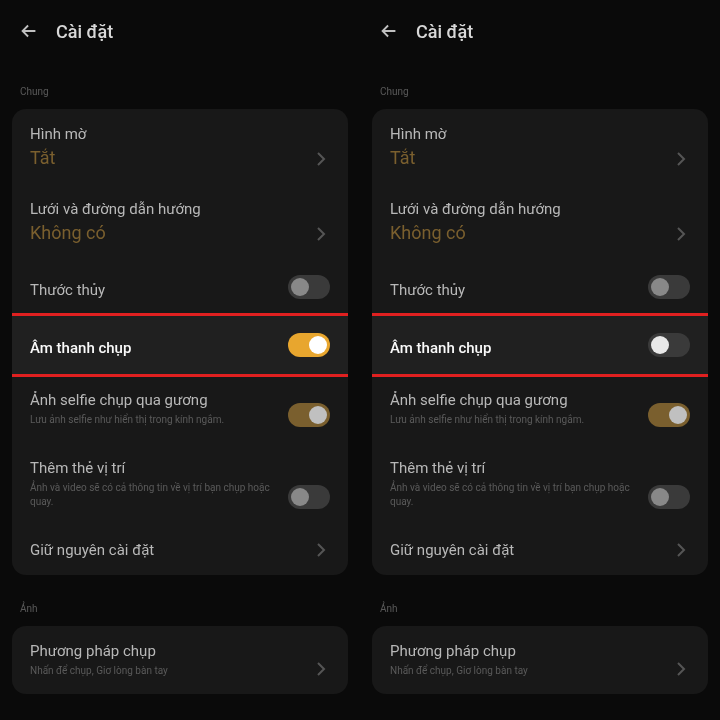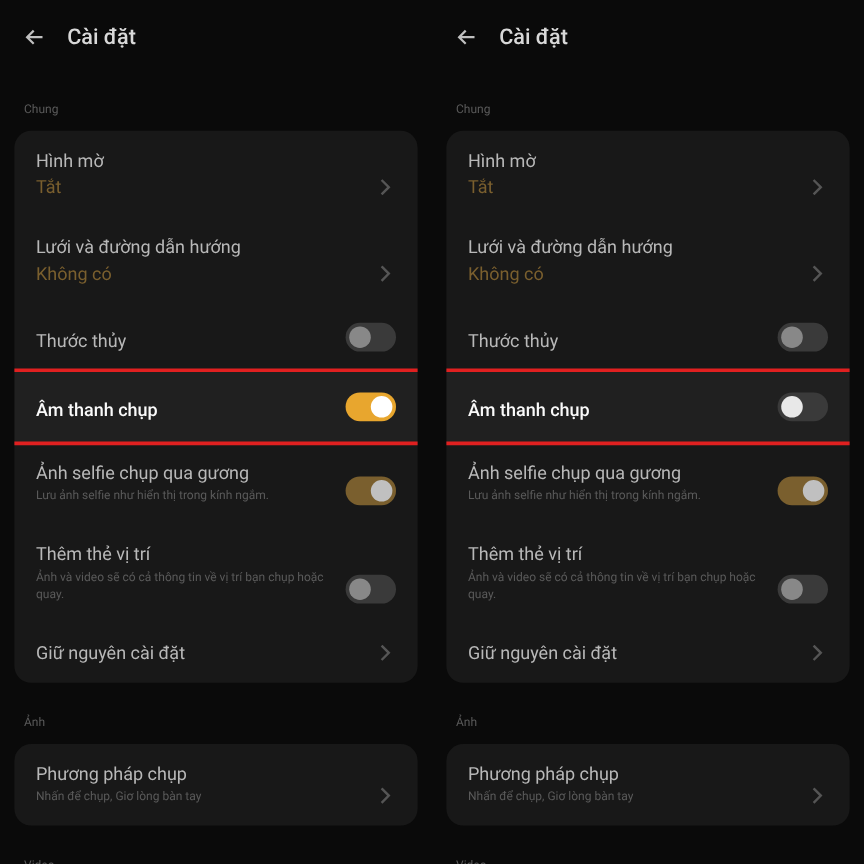--- a/index.html
+++ b/index.html
@@ -87,21 +87,21 @@
       font-weight: 400;
     }
 
     .row-title.highlighted {
       color: #fafafa;
       font-weight: 500;
     }
 
     .row-sub {
       color: #7a5f2e;
-      font-size: 15px;
+      font-size: 18px;
       margin-top: 4px;
     }
 
     .row-sub.gray {
       color: #5a5a5a;
       font-size: 10px;
       line-height: 1.4;
     }
 
     .chevron {

